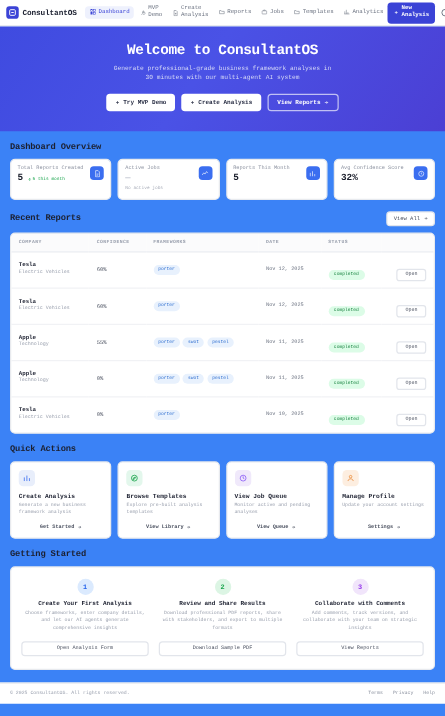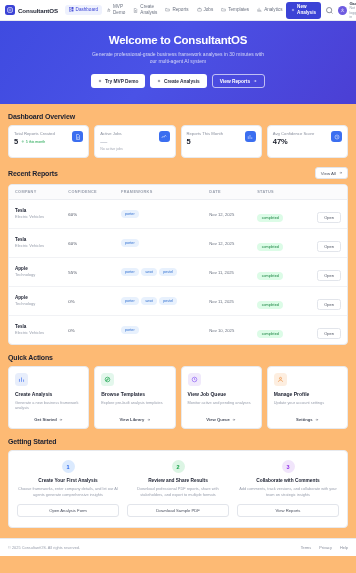--- a/index.html
+++ b/index.html
@@ -2,21 +2,21 @@
 <html><head>
 <meta charset="utf-8">
 <style>
   * { box-sizing: border-box; margin: 0; padding: 0; }
   html, body {
     width: 356px; height: 573px;
     font-family: "Liberation Sans", sans-serif;
     background: #f5f6f8;
     overflow: hidden;
   }
-  .page { width: 356px; height: 573px; position: relative; background:#fdba74; }
+  .page { width: 356px; height: 573px; position: relative; background:#3b82f6;font-family:Liberation Mono, monospace; }
 
   
   .navbar {
     height: 21px; background:#ffffff; display:flex; align-items:center;
     padding-left:5px; border-bottom:1px solid #e8eaee; position:relative; z-index:5;
   }
   .brand { display:flex; align-items:center; gap:3px; margin-right:7px; }
   .brand-logo {
     width:10px; height:10px; background:#3b43d6; border-radius:2.5px;
     display:flex; align-items:center; justify-content:center;
@@ -352,21 +352,21 @@
         <span class="stat-ico">
           <svg viewBox="0 0 24 24" fill="none" stroke="#fff" stroke-width="2">
               <path d="M5 20V9M12 20V4M19 20v-7"></path>
             </svg>
         </span>
       </div>
 
       <div class="stat">
         <div class="stat-l">
           <div class="stat-label">Avg Confidence Score</div>
-          <div class="stat-value">47%</div>
+          <div class="stat-value">32%</div>
         </div>
         <span class="stat-ico">
           <svg viewBox="0 0 24 24" fill="none" stroke="#fff" stroke-width="2">
               <circle cx="12" cy="12" r="8"></circle>
               <path d="M12 8v4l3 2"></path>
             </svg>
         </span>
       </div>
 
     </div>

